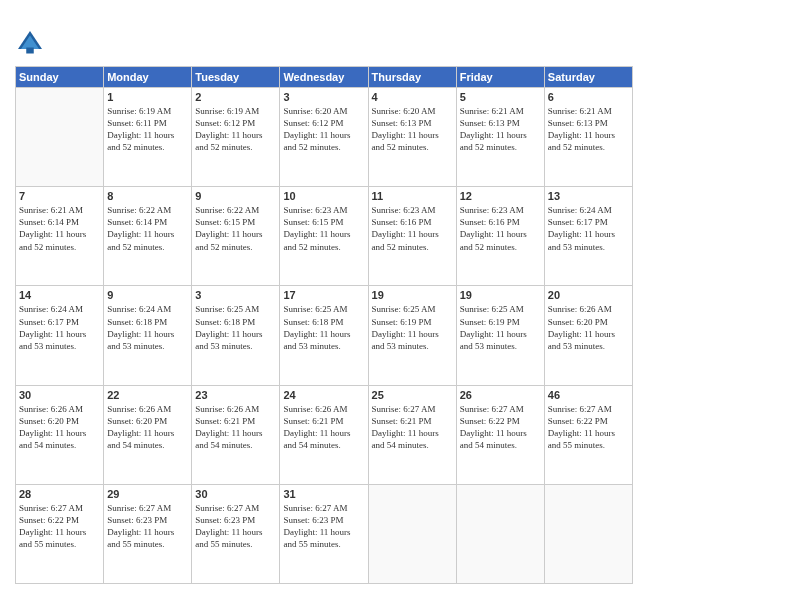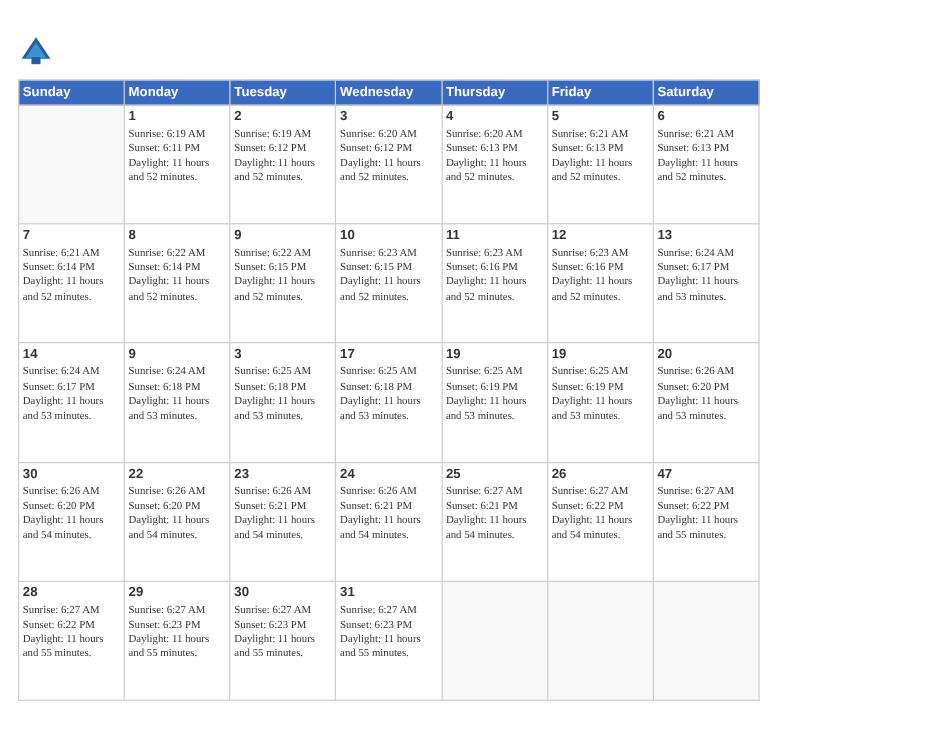--- a/index.html
+++ b/index.html
@@ -311,21 +311,21 @@
 and 54 minutes.</div>
           </td>
           <td>
             <div class="day-num">26</div>
             <div class="day-info" style="white-space: pre-line;">Sunrise: 6:27 AM
 Sunset: 6:22 PM
 Daylight: 11 hours
 and 54 minutes.</div>
           </td>
           <td>
-            <div class="day-num">47</div>
+            <div class="day-num">46</div>
             <div class="day-info" style="white-space: pre-line;">Sunrise: 6:27 AM
 Sunset: 6:22 PM
 Daylight: 11 hours
 and 55 minutes.</div>
           </td>
         </tr>
         <tr>
           <td>
             <div class="day-num">28</div>
             <div class="day-info" style="white-space: pre-line;">Sunrise: 6:27 AM

